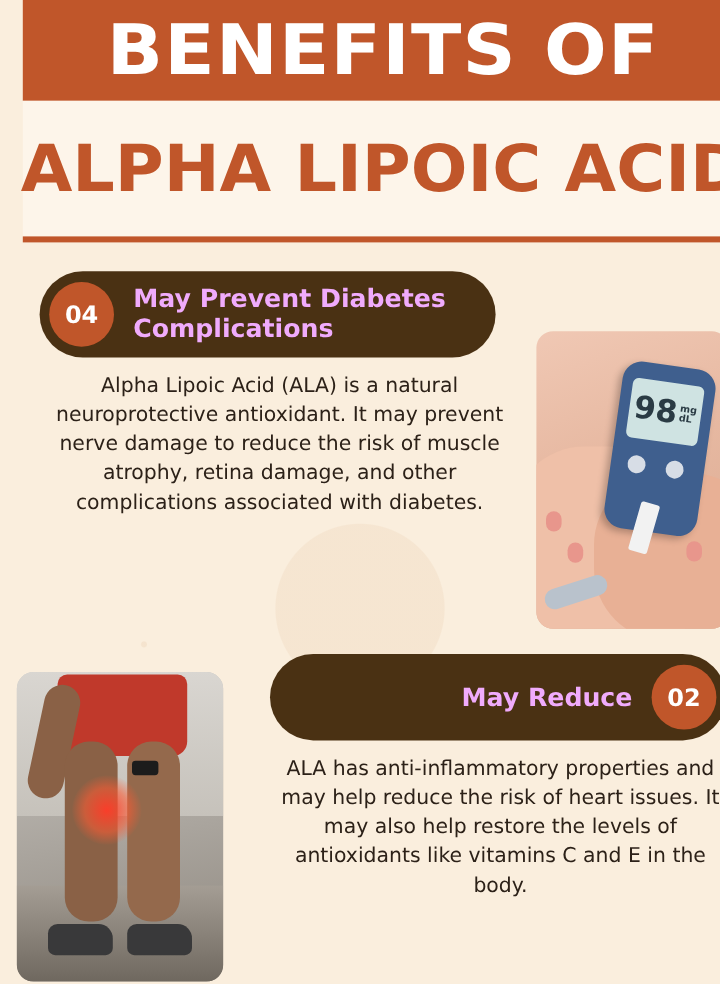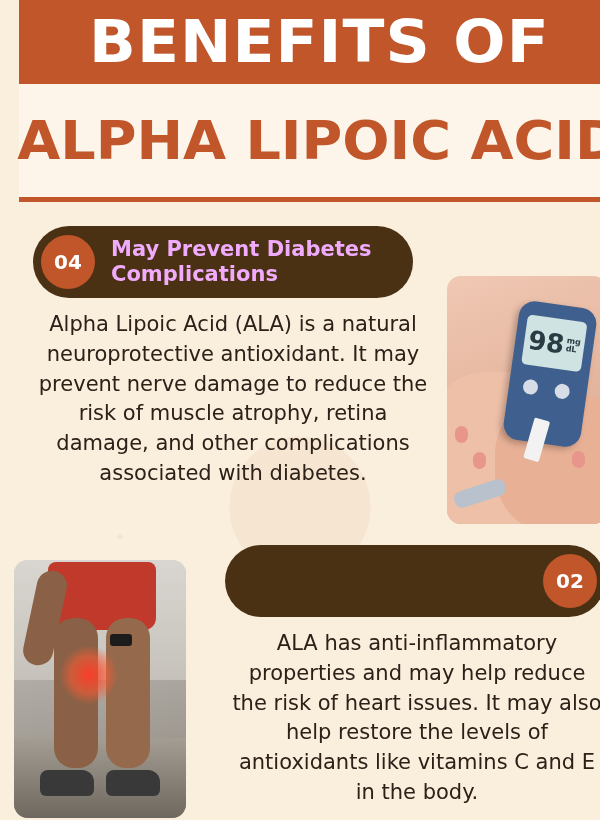--- a/index.html
+++ b/index.html
@@ -132,21 +132,21 @@
     justify-content: center;
     top: 9px;
   }
   .badge.left { left: 22px; }
   .badge.right { right: 22px; }
 
   .body-text {
     position: absolute;
     color: #2c2118;
     font-family: "DejaVu Sans", sans-serif;
-    font-size: 21px;
+    font-size: 17px;
     line-height: 1.42;
     text-align: center;
   }
   .sec1 .body-text {
     left: 12px;
     top: 84px;
     width: 404px;
   }
   .sec2 .body-text {
     right: 14px;
@@ -328,19 +328,20 @@
     <div class="kn-leg-r"></div>
     <div class="kn-watch"></div>
     <div class="kn-glow"></div>
     <div class="kn-shoe s1"></div>
     <div class="kn-shoe s2"></div>
   </div>
 
   <div class="section sec2">
     <div class="pill pill-right">
       <div class="pill-title right">
+        <div>May Reduce</div>
       </div>
     </div>
     <div class="badge right">02</div>
     <div class="body-text">ALA has anti-inflammatory properties and may help reduce the risk of heart issues. It may also help restore the levels of antioxidants like vitamins C and E in the body.</div>
   </div>
 
 </div>
 
 </body></html>

